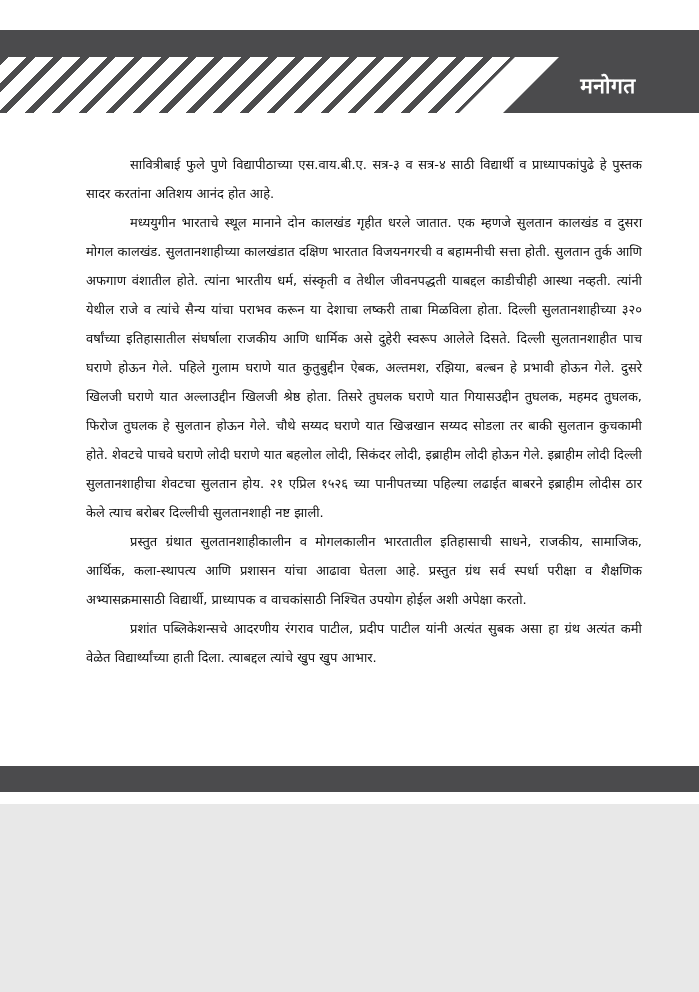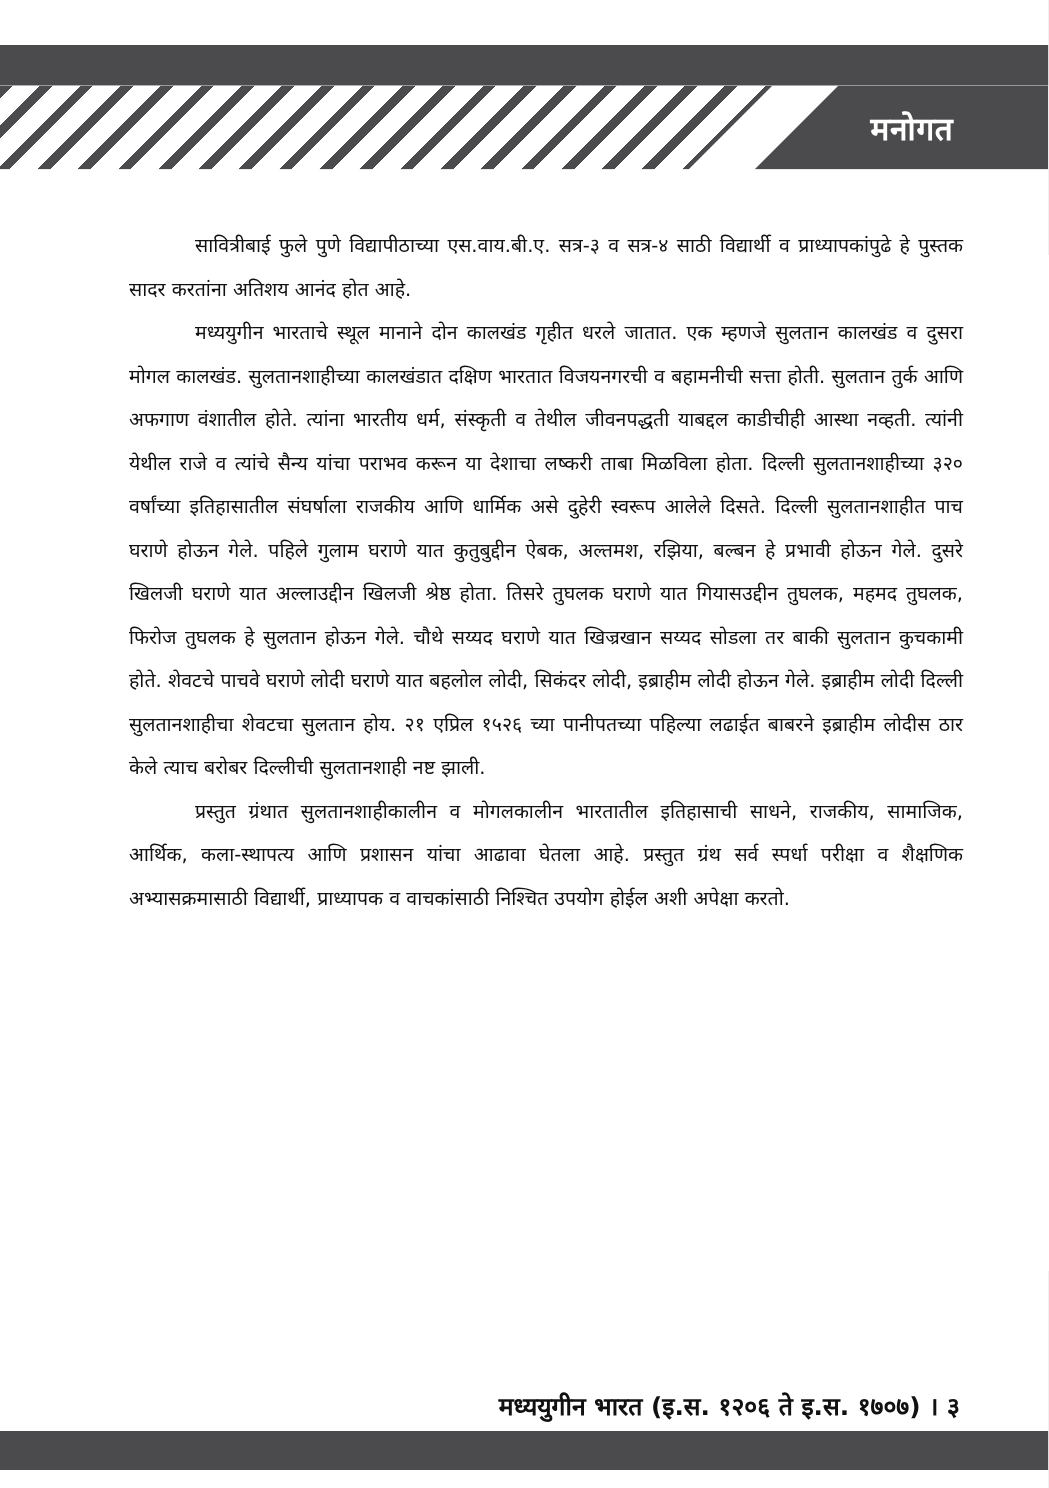--- a/index.html
+++ b/index.html
@@ -4,21 +4,21 @@
 <style>
   html, body {
     margin: 0;
     padding: 0;
     background: #e8e8e8;
     font-family: "DejaVu Sans", "Liberation Sans", sans-serif;
   }
   .page {
     position: relative;
     width: 699px;
-    height: 992px;
+    height: 804px;
     margin: 0 auto;
     background: #ffffff;
     overflow: hidden;
   }
   
   .top-bar {
     position: absolute;
     top: 30px;
     left: 0;
     width: 100%;
@@ -112,21 +112,19 @@
     <div class="stripes"></div>
     <div class="title-box">
       <span>मनोगत</span>
     </div>
   </div>
 
   <div class="body-text">
     <p>सावित्रीबाई फुले पुणे विद्यापीठाच्या एस.वाय.बी.ए. सत्र-३ व सत्र-४ साठी विद्यार्थी व प्राध्यापकांपुढे हे पुस्तक सादर करतांना अतिशय आनंद होत आहे.</p>
     <p>मध्ययुगीन भारताचे स्थूल मानाने दोन कालखंड गृहीत धरले जातात. एक म्हणजे सुलतान कालखंड व दुसरा मोगल कालखंड. सुलतानशाहीच्या कालखंडात दक्षिण भारतात विजयनगरची व बहामनीची सत्ता होती. सुलतान तुर्क आणि अफगाण वंशातील होते. त्यांना भारतीय धर्म, संस्कृती व तेथील जीवनपद्धती याबद्दल काडीचीही आस्था नव्हती. त्यांनी येथील राजे व त्यांचे सैन्य यांचा पराभव करून या देशाचा लष्करी ताबा मिळविला होता. दिल्ली सुलतानशाहीच्या ३२० वर्षांच्या इतिहासातील संघर्षाला राजकीय आणि धार्मिक असे दुहेरी स्वरूप आलेले दिसते. दिल्ली सुलतानशाहीत पाच घराणे होऊन गेले. पहिले गुलाम घराणे यात कुतुबुद्दीन ऐबक, अल्तमश, रझिया, बल्बन हे प्रभावी होऊन गेले. दुसरे खिलजी घराणे यात अल्लाउद्दीन खिलजी श्रेष्ठ होता. तिसरे तुघलक घराणे यात गियासउद्दीन तुघलक, महमद तुघलक, फिरोज तुघलक हे सुलतान होऊन गेले. चौथे सय्यद घराणे यात खिज्रखान सय्यद सोडला तर बाकी सुलतान कुचकामी होते. शेवटचे पाचवे घराणे लोदी घराणे यात बहलोल लोदी, सिकंदर लोदी, इब्राहीम लोदी होऊन गेले. इब्राहीम लोदी दिल्ली सुलतानशाहीचा शेवटचा सुलतान होय. २१ एप्रिल १५२६ च्या पानीपतच्या पहिल्या लढाईत बाबरने इब्राहीम लोदीस ठार केले त्याच बरोबर दिल्लीची सुलतानशाही नष्ट झाली.</p>
     <p>प्रस्तुत ग्रंथात सुलतानशाहीकालीन व मोगलकालीन भारतातील इतिहासाची साधने, राजकीय, सामाजिक, आर्थिक, कला-स्थापत्य आणि प्रशासन यांचा आढावा घेतला आहे. प्रस्तुत ग्रंथ सर्व स्पर्धा परीक्षा व शैक्षणिक अभ्यासक्रमासाठी विद्यार्थी, प्राध्यापक व वाचकांसाठी निश्चित उपयोग होईल अशी अपेक्षा करतो.</p>
+    <p>प्रशांत पब्लिकेशन्सचे आदरणीय रंगराव पाटील, प्रदीप पाटील यांनी अत्यंत सुबक असा हा ग्रंथ अत्यंत कमी वेळेत विद्यार्थ्यांच्या हाती दिला. त्याबद्दल त्यांचे खुप खुप आभार.</p>
   </div>
 
-  <div class="footer">
-    <span>मध्ययुगीन भारत (इ.स. १२०६ ते इ.स. १७०७) । ३</span>
-  </div>
 
   <div class="bottom-bar"></div>
 
 </div>
 
 </body></html>

